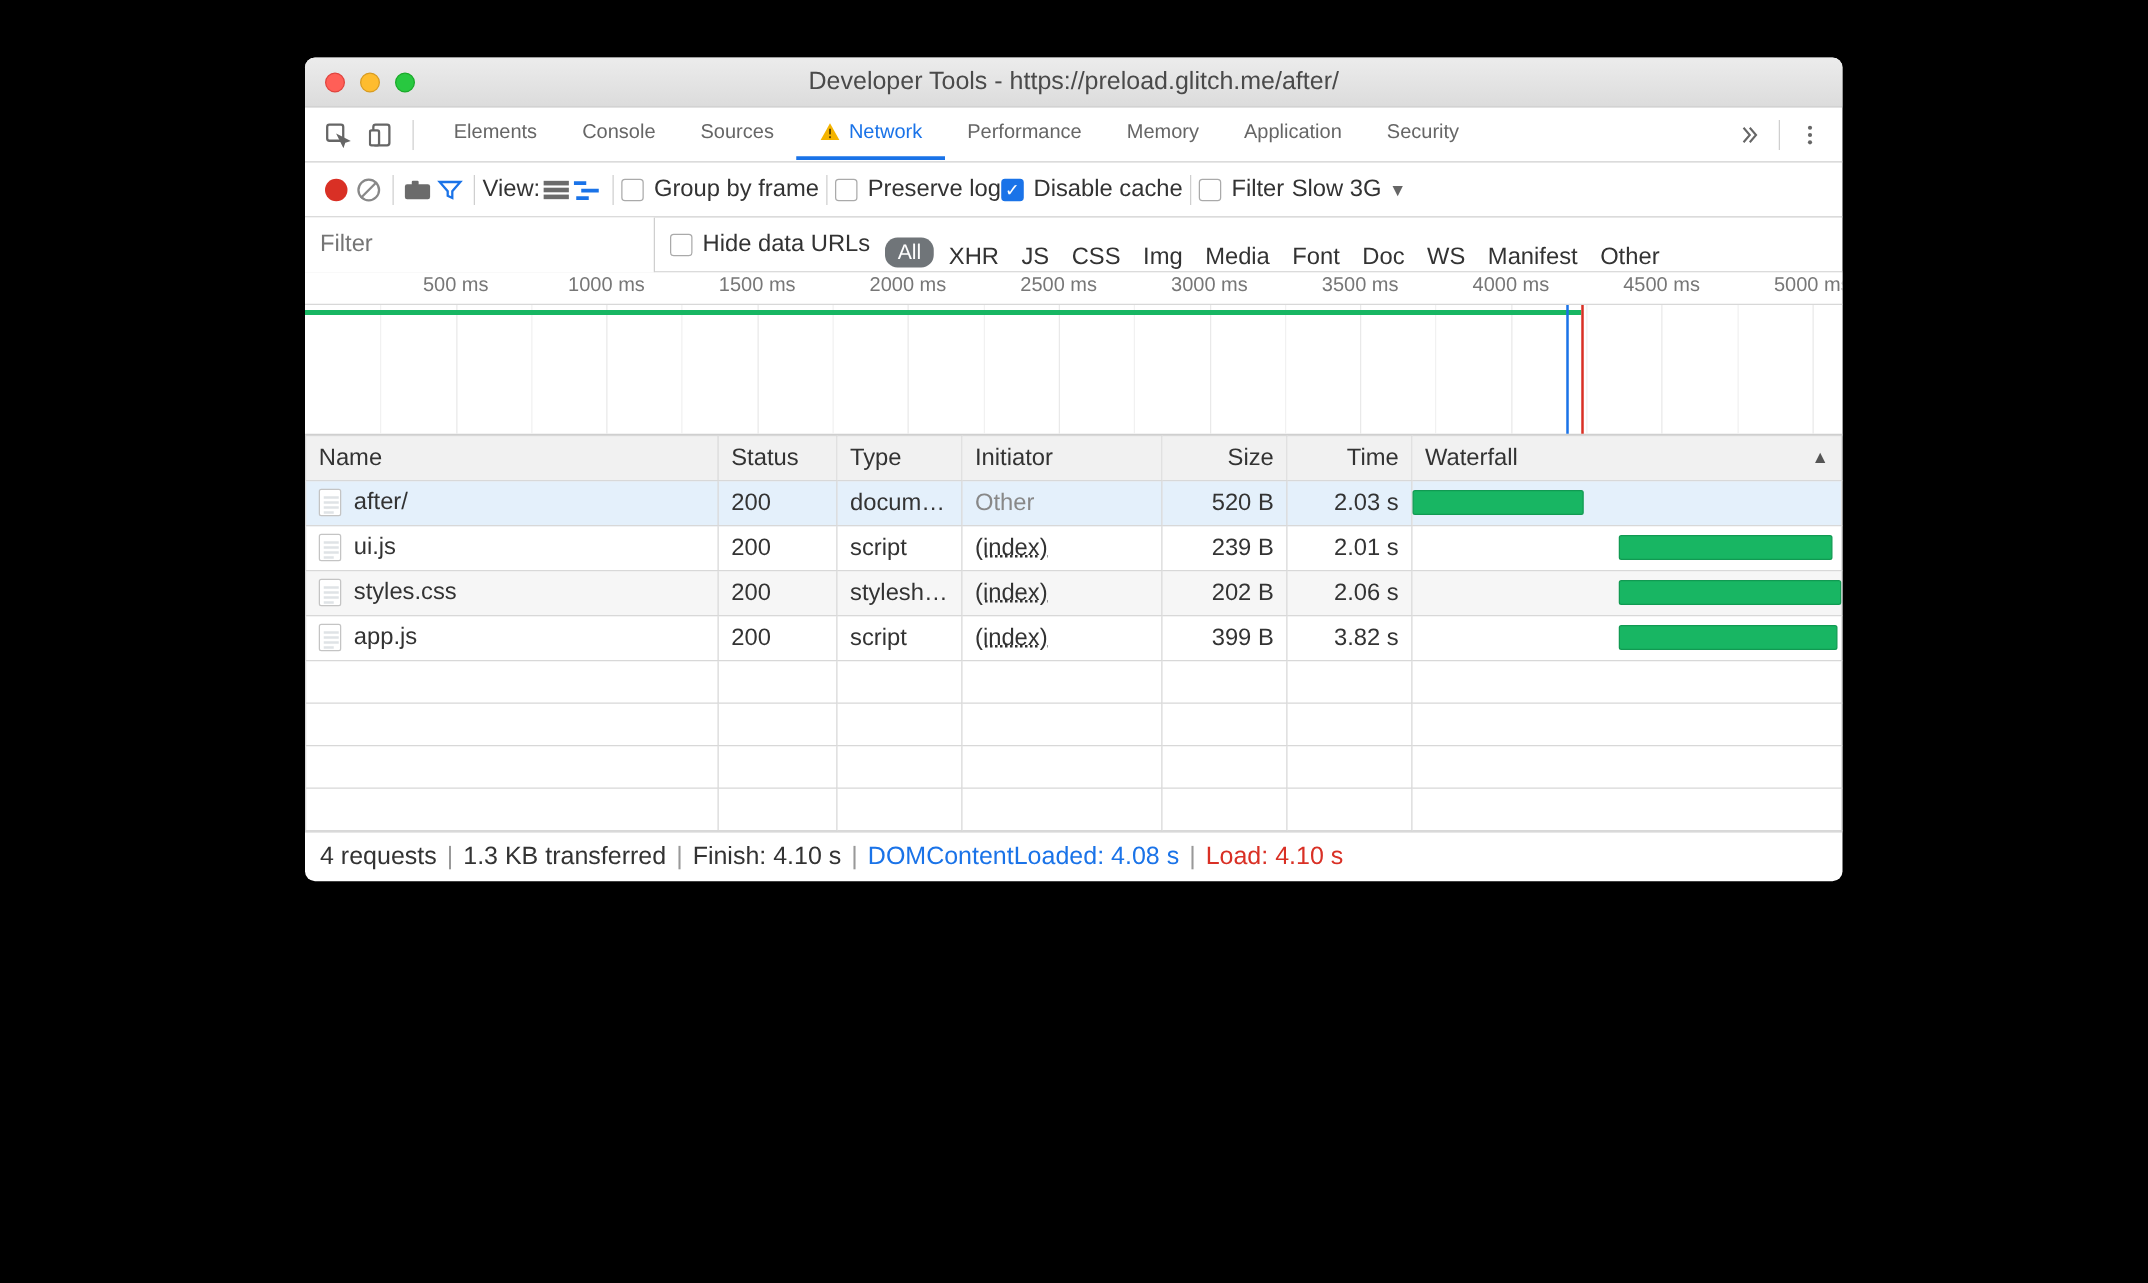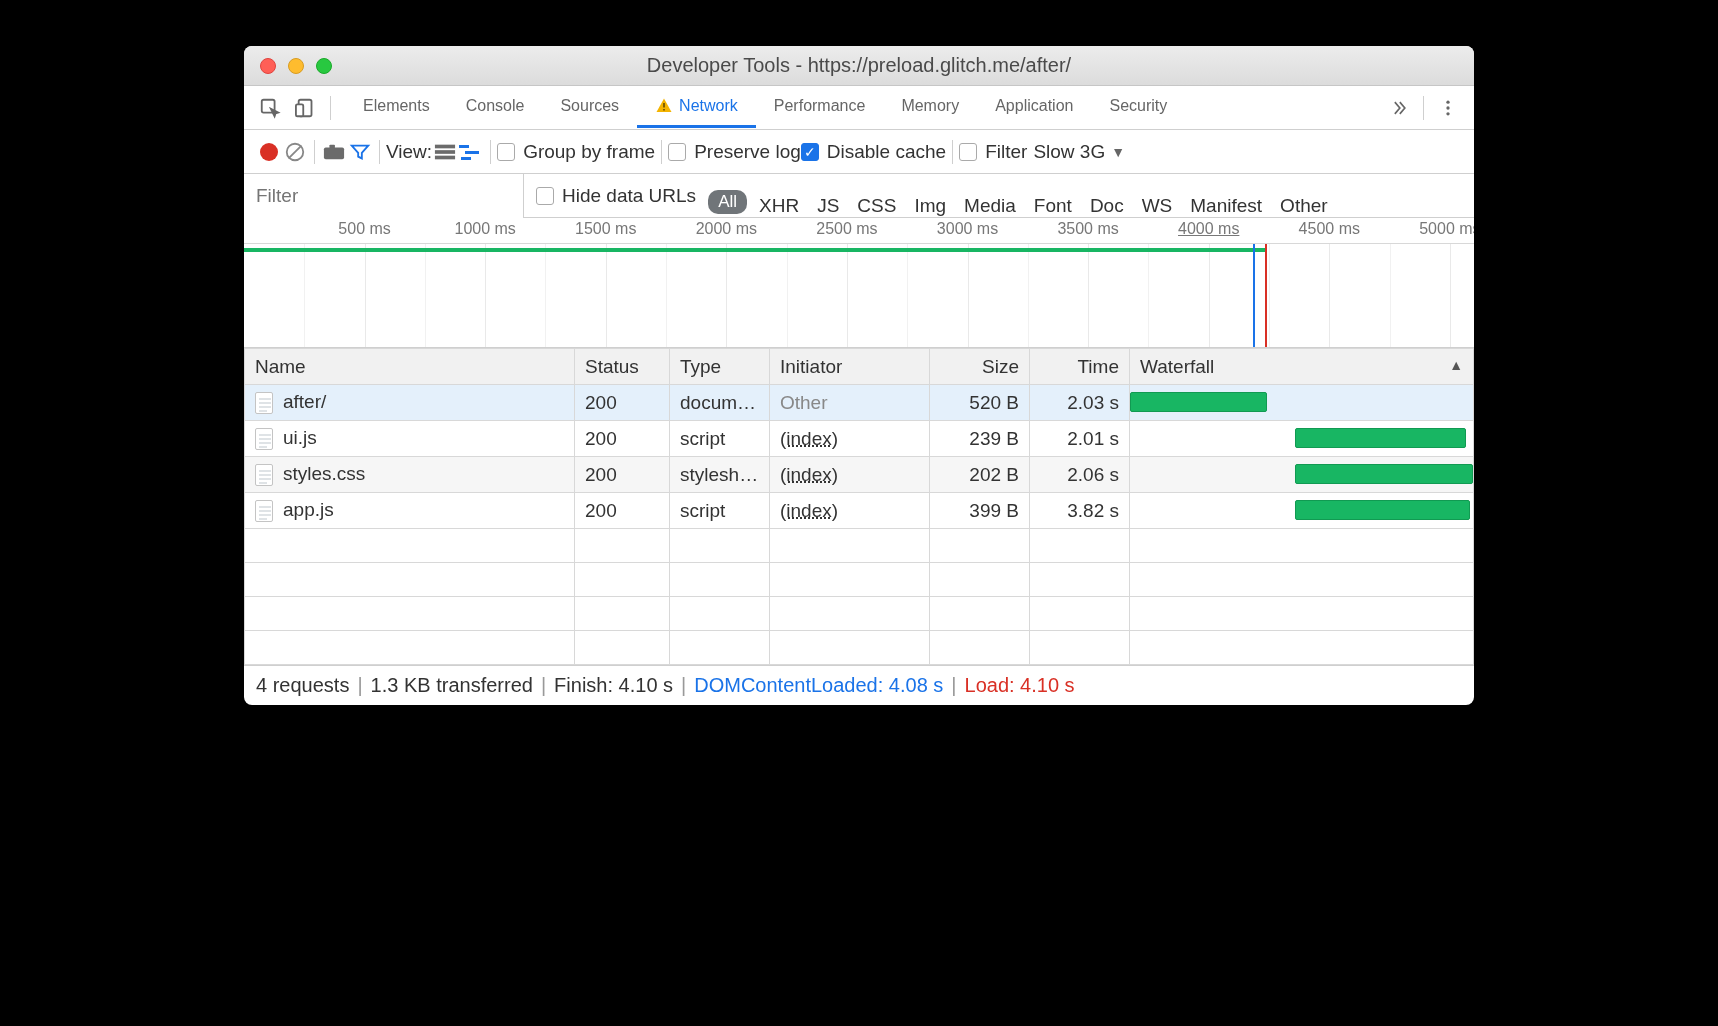--- a/index.html
+++ b/index.html
@@ -336,21 +336,21 @@
 
   <div class="timeline">
     <div class="ticks" id="ticks">
         <div class="tick" style="left: 9.80392%;">500 ms</div>
         <div class="tick" style="left: 19.6078%;">1000 ms</div>
         <div class="tick" style="left: 29.4118%;">1500 ms</div>
         <div class="tick" style="left: 39.2157%;">2000 ms</div>
         <div class="tick" style="left: 49.0196%;">2500 ms</div>
         <div class="tick" style="left: 58.8235%;">3000 ms</div>
         <div class="tick" style="left: 68.6275%;">3500 ms</div>
-        <div class="tick" style="left: 78.4314%; text-decoration: underline;">4000 ms</div>
+        <div class="tick" style="left: 78.4314%;">4000 ms</div>
         <div class="tick" style="left: 88.2353%;">4500 ms</div>
         <div class="tick" style="left: 98.0392%;">5000 ms</div>
       </div>
     <div class="glines" id="glines">
         <div class="gline" style="left: 9.80392%;"></div>
         <div class="gline" style="left: 19.6078%;"></div>
         <div class="gline" style="left: 29.4118%;"></div>
         <div class="gline" style="left: 39.2157%;"></div>
         <div class="gline" style="left: 49.0196%;"></div>
         <div class="gline" style="left: 58.8235%;"></div>

